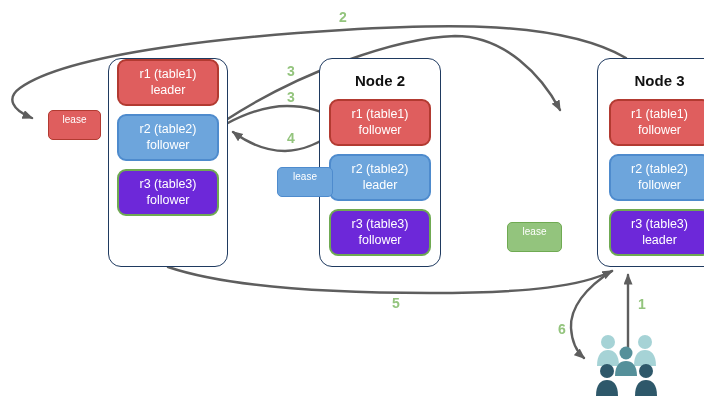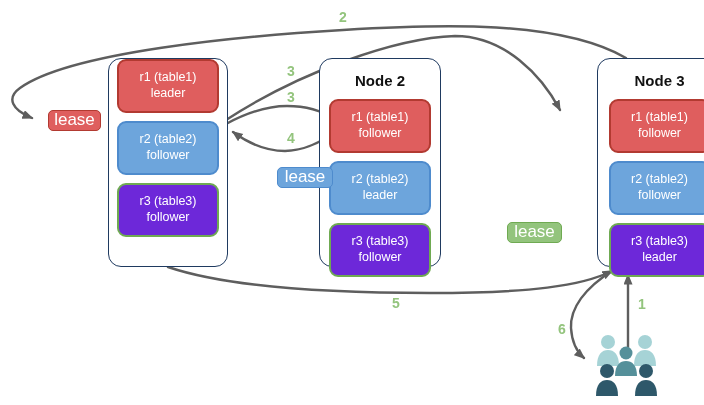--- a/index.html
+++ b/index.html
@@ -10,31 +10,31 @@
   #arrows{position:absolute;left:0;top:0;pointer-events:none;}
   .node{
     position:absolute;top:58px;height:209px;background:#ffffff;
     border:1.6px solid #1f3a60;border-radius:13px;box-sizing:border-box;
   }
   .node-title{
     text-align:center;font-weight:bold;font-size:15px;color:#111111;
     padding-top:13px;height:27px;
   }
   .replica{
-    width:102px;height:54px;margin:0 auto 8px auto;border-radius:9px;
+    width:102px;height:47px;margin:0 auto 8px auto;border-radius:9px;
     box-sizing:border-box;display:flex;flex-direction:column;align-items:center;
     justify-content:center;color:#ffffff;font-size:12.5px;line-height:1.25;
     text-align:center;
   }
   .replica.red{background:#df5e5e;border:2px solid #b23a31;}
   .replica.blue{background:#6da5dc;border:2px solid #4e8bcd;}
   .replica.green{background:#6d28d9;border:2px solid #6faa52;text-align:center;}
   .lease{
-    position:absolute;height:21px;border-radius:5px;box-sizing:border-box;
-    color:#ffffff;font-size:17px;text-align:center;line-height:18px;
+    position:absolute;height:30px;border-radius:5px;box-sizing:border-box;
+    color:#ffffff;font-size:10px;text-align:center;line-height:18px;
   }
   .lease.red{left:48px;top:110px;width:53px;background:#df5e5e;border:1.5px solid #b23a31;}
   .lease.blue{left:277px;top:167px;width:56px;background:#6da5dc;border:1.5px solid #4e8bcd;}
   .lease.green{left:507px;top:222px;width:55px;background:#93c47d;border:1.5px solid #6faa52;}
   .step-label{
     position:absolute;width:14px;text-align:center;color:#93c47d;
     font-weight:bold;font-size:14px;
   }
   #clients-icon{position:absolute;left:588px;top:330px;}
 </style>

